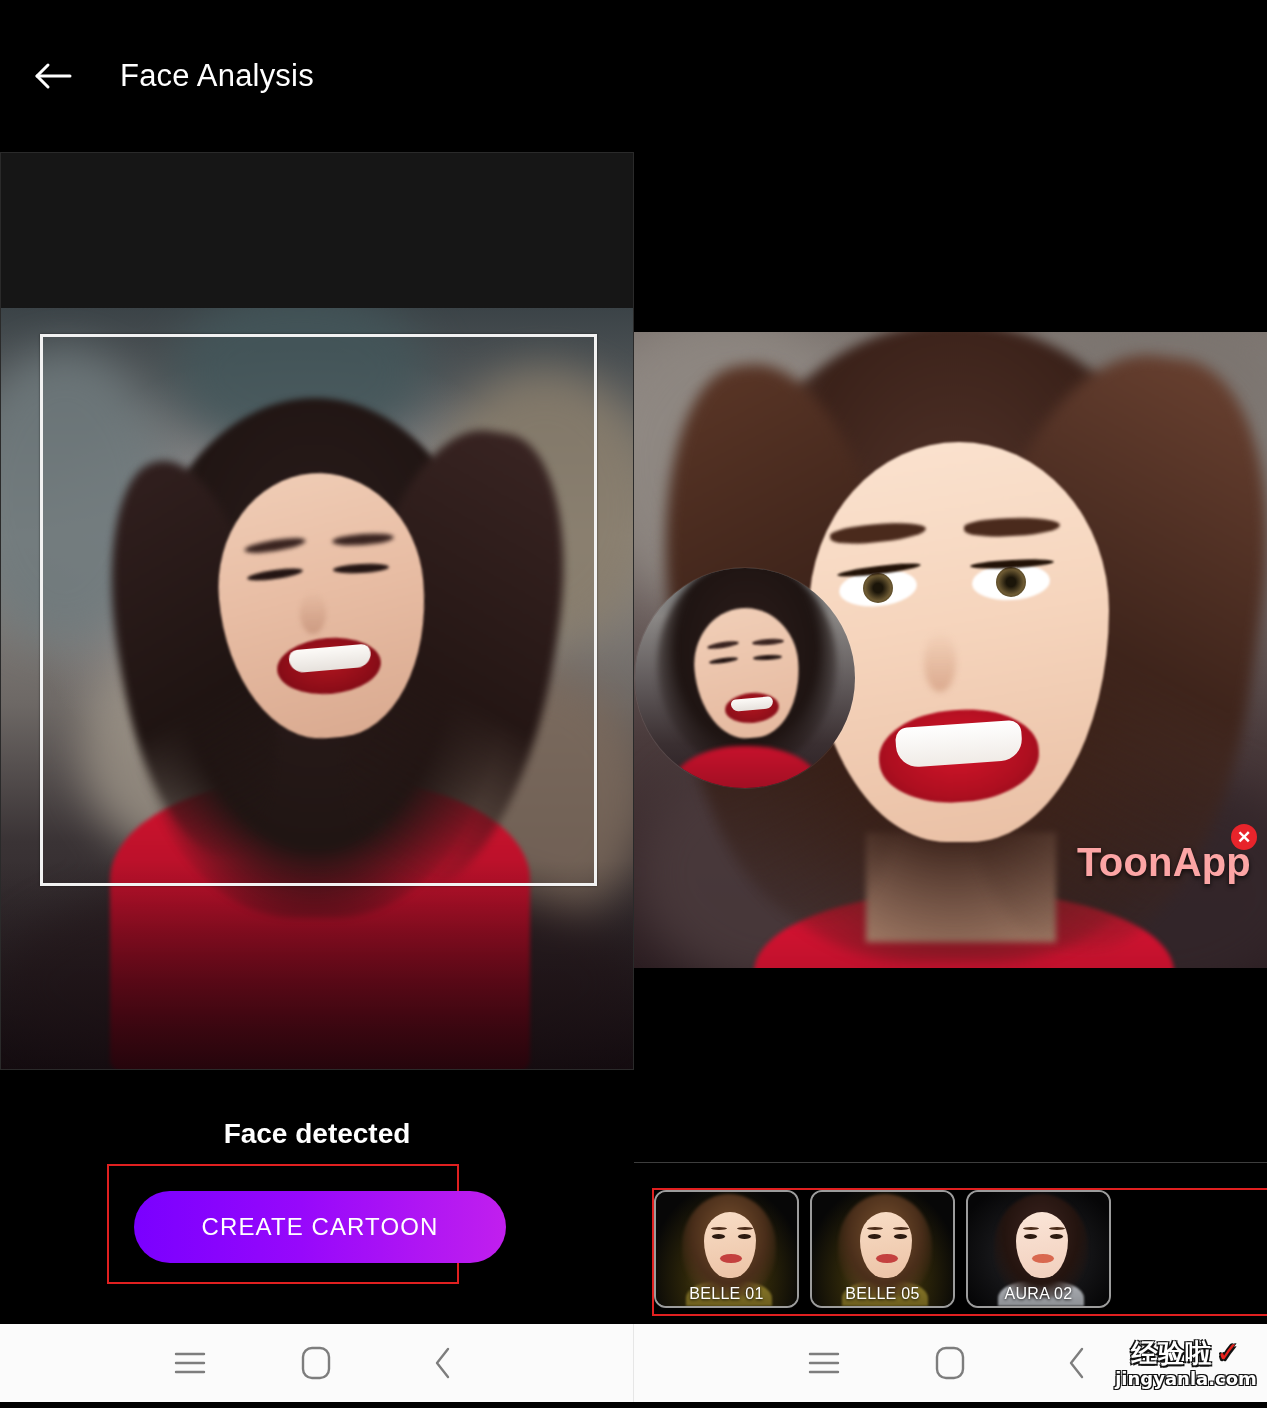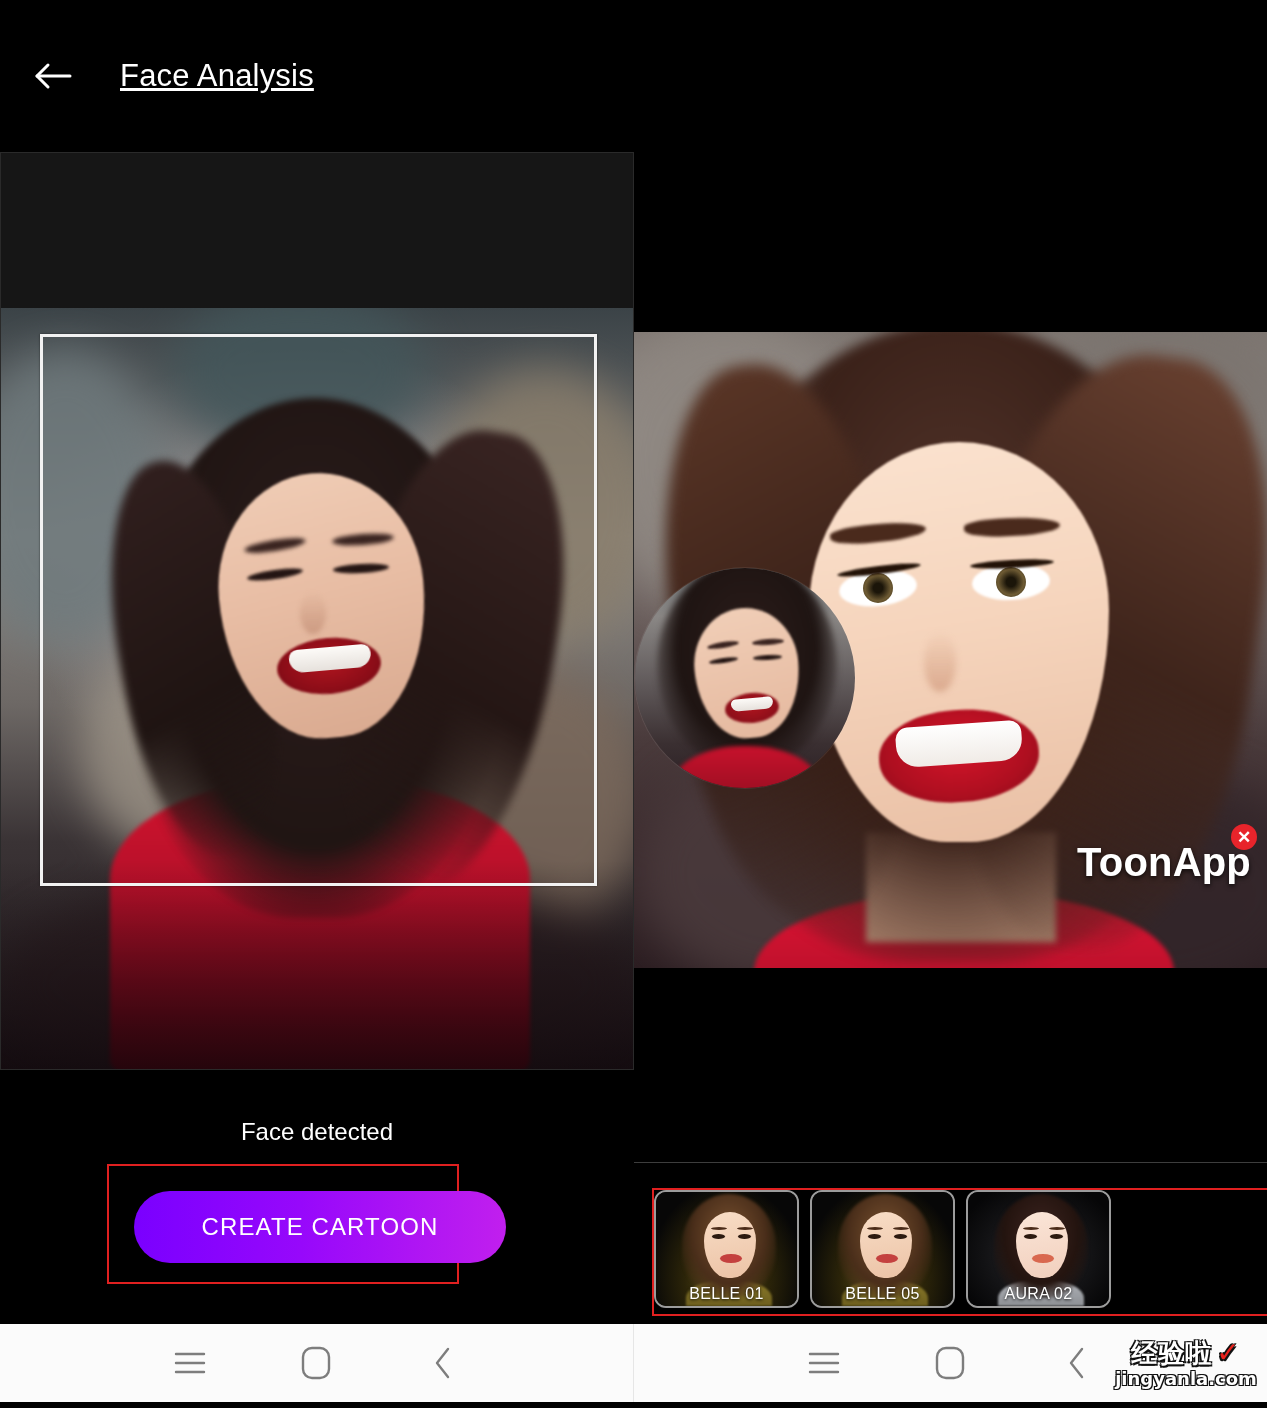--- a/index.html
+++ b/index.html
@@ -21,21 +21,21 @@
     position:absolute; top:0; left:0; right:0; height:152px;
     background:#000; display:flex; align-items:center;
   }
   .back-btn {
     width:64px; height:64px; margin-left:22px;
     display:flex; align-items:center; justify-content:center;
     cursor:pointer; flex:none;
   }
   .appbar-title {
     color:#fff; font-size:31px; font-weight:400; letter-spacing:.2px;
-    margin-left:34px; white-space:nowrap;text-decoration:underline;
+    margin-left:34px; white-space:nowrap;
   }
   .appbar-title.edit { margin-left:44px; }
   .check-btn {
     margin-left:auto; margin-right:30px; width:64px; height:64px;
     display:flex; align-items:center; justify-content:center; cursor:pointer;
   }
 
   
   .stage-left {
     position:absolute; top:152px; left:0; width:634px; height:918px;
@@ -118,21 +118,21 @@
     position:absolute; left:40px; top:182px; width:557px; height:552px;
     border:3px solid #f2f2f2; box-shadow:0 0 2px rgba(0,0,0,.55);
   }
 
   
   .left-footer {
     position:absolute; left:0; top:1070px; width:634px; height:260px; background:#000;
   }
   .face-detected {
     position:absolute; top:48px; left:0; width:100%; text-align:center;
-    color:#fff; font-size:24px; font-weight:400;
+    color:#fff; font-size:28px; font-weight:700;
   }
   .annot-box-left {
     position:absolute; left:107px; top:94px; width:352px; height:120px;
     border:2px solid #e02020;
   }
   .create-btn {
     position:absolute; left:25px; top:25px; width:372px; height:72px;
     border-radius:40px; border:none; cursor:pointer;
     background:linear-gradient(90deg,#7a00ff 0%, #9708fb 45%, #c11fee 100%);
     color:#fff; font-size:24px; letter-spacing:1.1px;
@@ -229,21 +229,21 @@
   .ob-mouth { position:absolute; left:90px; top:125px; width:54px; height:30px;
               background:radial-gradient(ellipse at 50% 45%,#b0151f,#7d0c16);
               border-radius:50%; transform:rotate(-5deg); filter:blur(.8px); }
   .ob-teeth { position:absolute; left:96px; top:130px; width:42px; height:12px;
               background:linear-gradient(180deg,#fdfbf8,#e6e1dc); border-radius:6px 6px 9px 9px; transform:rotate(-5deg); }
   .ob-shirt { position:absolute; left:36px; top:178px; width:150px; height:70px;
               background:linear-gradient(180deg,#c7122c,#8a0d1e); border-radius:48% 48% 0 0/60% 60% 0 0; filter:blur(2px); }
 
   .watermark {
     position:absolute; right:16px; top:688px;
-    color:#ffffff; font-size:40px; font-weight:700; letter-spacing:.2px;
+    color:#fca5a5; font-size:40px; font-weight:700; letter-spacing:.2px;
     text-shadow:0 2px 5px rgba(0,0,0,.75);
   }
   .wm-close {
     position:absolute; right:10px; top:672px;
     width:26px; height:26px; border-radius:50%;
     background:#e8242b; color:#fff; font-size:17px; font-weight:700;
     display:flex; align-items:center; justify-content:center; cursor:pointer;
     line-height:1;
   }
 

